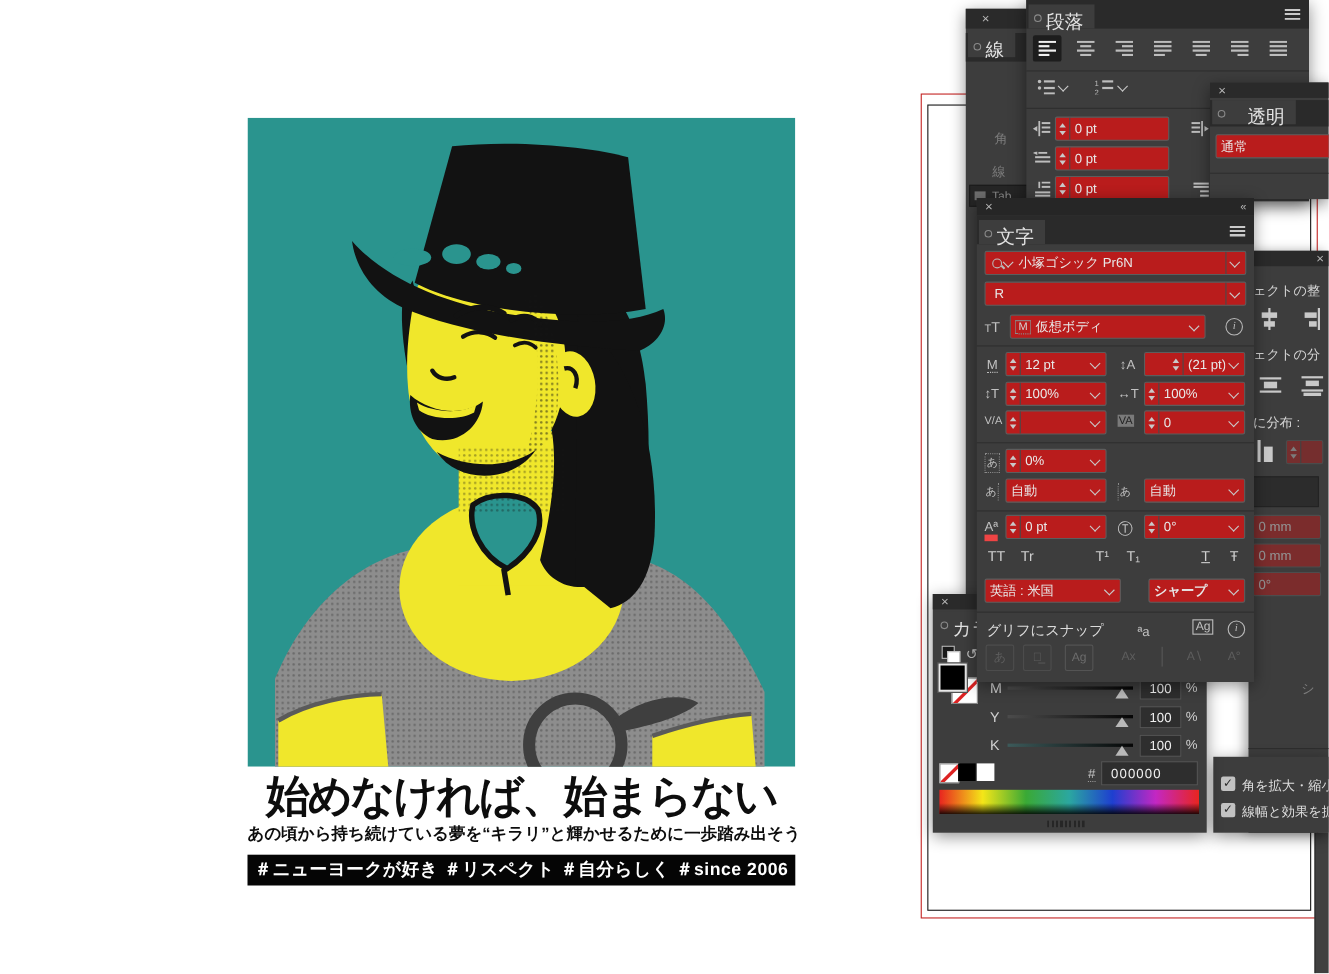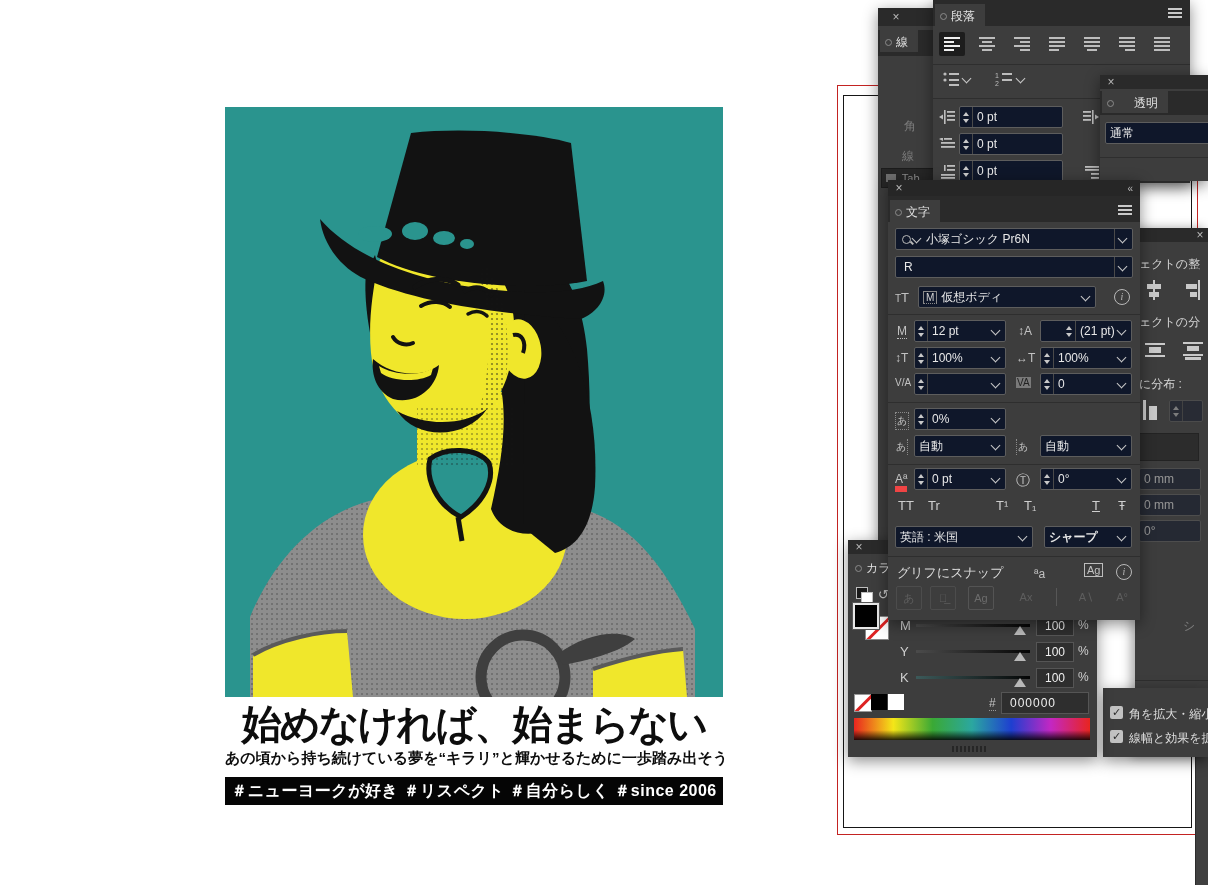--- a/index.html
+++ b/index.html
@@ -12,27 +12,27 @@
   #poster-title{margin-top:6px;font-size:40px;font-weight:900;color:#0d0d0d;letter-spacing:-2px;
                 text-align:center;white-space:nowrap;line-height:1.05;}
   #poster-sub{margin-top:4px;font-size:15px;font-weight:700;color:#0d0d0d;text-align:center;white-space:nowrap;}
   #poster-tags{margin-top:9px;background:#050505;color:#ffffff;font-size:16px;font-weight:700;
                text-align:center;height:28px;line-height:28px;letter-spacing:.5px;white-space:nowrap;}
   
   .panel{position:absolute;background:#3d3d3d;color:#cfcfcf;font-size:12px;
          box-shadow:0 4px 14px rgba(0,0,0,.45);}
   .tabbar{position:absolute;left:0;top:0;right:0;height:26px;background:#2a2a2a;}
   .tab{position:absolute;top:4px;height:22px;background:#3d3d3d;color:#e3e3e3;
-       padding:4px 10px 0 16px;box-sizing:border-box;font-size:12px;white-space:nowrap;}
+       padding:4px 10px 0 16px;box-sizing:border-box;font-size:17px;white-space:nowrap;}
   .tabdot{position:absolute;left:5px;top:9px;width:5px;height:5px;border:1px solid #8a8a8a;border-radius:50%;}
   .xclose{position:absolute;width:12px;height:12px;color:#b9b9b9;font-size:12px;line-height:12px;text-align:center;}
   .hamb{position:absolute;width:14px;height:10px;
         background:repeating-linear-gradient(#c9c9c9 0 2px,transparent 2px 4px);}
   .collapse{position:absolute;color:#b9b9b9;font-size:10px;letter-spacing:-1px;}
-  .fld{position:absolute;background:#0f172a;border:1px solid #5d5d5d;border-radius:2px;
+  .fld{position:absolute;background:#b91c1c;border:1px solid #5d5d5d;border-radius:2px;
        display:flex;align-items:center;box-sizing:border-box;height:22px;}
   .fld .val{flex:1;color:#e8e8e8;font-size:12px;padding-left:4px;white-space:nowrap;overflow:hidden;}
   .stp{display:flex;flex-direction:column;justify-content:center;gap:3px;padding:0 3px;border-right:1px solid #4a4a4a;height:100%;box-sizing:border-box;}
   .stp i{display:block;width:0;height:0;border-left:3.5px solid transparent;border-right:3.5px solid transparent;}
   .stp .u{border-bottom:4px solid #c9c9c9;}
   .stp .d{border-top:4px solid #c9c9c9;}
   .chv{width:6px;height:6px;border-right:1.6px solid #c9c9c9;border-bottom:1.6px solid #c9c9c9;
        transform:rotate(45deg);margin:0 6px 2px 4px;flex:0 0 auto;}
   .chvbox{border-left:1px solid #4a4a4a;align-self:stretch;display:flex;align-items:center;}
   .icn{position:absolute;color:#c2c2c2;font-size:12px;white-space:nowrap;}
@@ -488,21 +488,21 @@
       <span class="chv"></span>
     </div>
 
     <span class="casebtn" style="left:10px;top:318px;">TT</span>
     <span class="casebtn" style="left:40px;top:318px;">Tr</span>
     <span class="casebtn" style="left:108px;top:318px;">T¹</span>
     <span class="casebtn" style="left:136px;top:318px;">T₁</span>
     <span class="casebtn" style="left:204px;top:318px;text-decoration:underline;">T</span>
     <span class="casebtn" style="left:230px;top:318px;">Ŧ</span>
 
-    <div class="fld" style="left:7px;top:346px;width:138px;">
+    <div class="fld" style="left:7px;top:346px;width:124px;">
       <span class="val">英語 : 米国</span>
       <span class="chv"></span>
     </div>
     <span class="icn" style="left:146px;top:351px;margin-top:36px;">ªa</span>
     <div class="fld" style="left:156px;top:346px;width:88px;font-weight:bold;">
       <span class="val">シャープ</span>
       <span class="chv"></span>
     </div>
 
     <div class="divider" style="top:376px;"></div>

